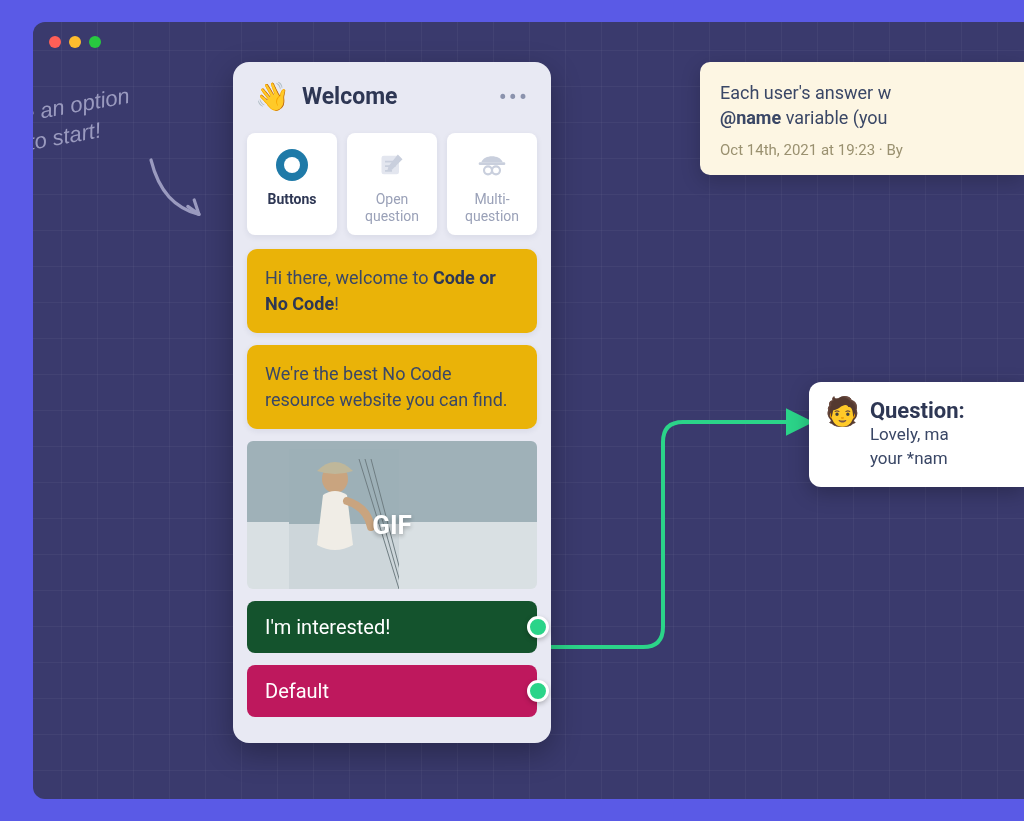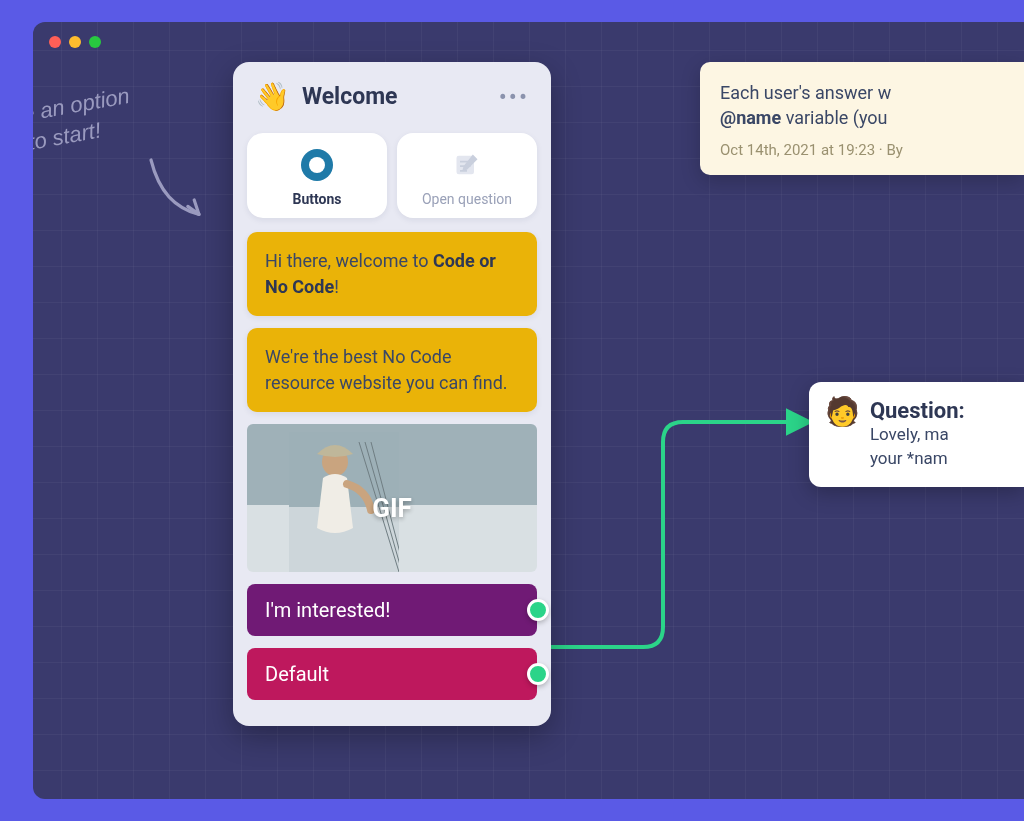--- a/index.html
+++ b/index.html
@@ -76,21 +76,21 @@
 
   .tab-row {
     display: flex; gap: 10px;
     padding: 0 14px;
     margin-top: 6px;
     margin-bottom: 14px;
   }
   .tab {
     flex: 1;
     background: #fff;
-    border-radius: 16px;
+    border-radius: 8px;
     padding: 14px 6px 10px 6px;
     display: flex; flex-direction: column; align-items: center; gap: 8px;
     box-shadow: 0 2px 6px rgba(30,40,80,0.08);
     cursor: pointer;
     color: #9aa1b8;
     font-size: 14px;
     text-align: center;
     line-height: 1.2;
   }
   .tab.active { color: #2e3754; font-weight: 700; }
@@ -152,21 +152,21 @@
 
   .choice {
     position: relative;
     margin: 0 14px 12px 14px;
     border-radius: 8px;
     padding: 14px 18px;
     color: #fff;
     font-size: 20px;
     cursor: pointer;
   }
-  .choice.pink { background: #701a75; }
+  .choice.pink { background: #14532d; }
   .choice.lav  { background: #be185d; }
   .connector {
     position: absolute;
     right: -12px; top: 50%;
     transform: translateY(-50%);
     width: 22px; height: 22px;
     background: #2bd489;
     border: 3px solid #fff;
     border-radius: 50%;
     box-shadow: 0 2px 5px rgba(0,0,0,0.25);
@@ -253,20 +253,32 @@
       </div>
       <div class="tab">
         <div class="tab-icon">
           <svg class="icon-pencil" viewBox="0 0 24 24" fill="currentColor">
             <rect x="3" y="4" width="15" height="16" rx="2" fill="#e3e6ef"></rect>
             <path d="M6 9h9M6 13h9M6 17h6" stroke="#c9cfdd" stroke-width="1.5"></path>
             <path d="M17 3l4 4-9 9-4 1 1-4 8-10z" fill="#c9cfdd"></path>
           </svg>
         </div>
         <span>Open question</span>
+      </div>
+      <div class="tab">
+        <div class="tab-icon">
+          <svg class="icon-spy" viewBox="0 0 24 24" fill="currentColor">
+            <path d="M4 10c2-6 14-6 16 0H4z"></path>
+            <rect x="2" y="10" width="20" height="2" rx="1"></rect>
+            <circle cx="9" cy="16" r="3" fill="none" stroke="currentColor" stroke-width="1.6"></circle>
+            <circle cx="15" cy="16" r="3" fill="none" stroke="currentColor" stroke-width="1.6"></circle>
+            <path d="M12 16h0" stroke="currentColor" stroke-width="1.6"></path>
+          </svg>
+        </div>
+        <span>Multi-question</span>
       </div>
     </div>
 
     <div class="msg">
       <span>Hi there, welcome to </span><b>Code or No Code</b><span>!</span>
     </div>
 
     <div class="msg">
       <span>We're the best No Code resource website you can find.</span>
     </div>

